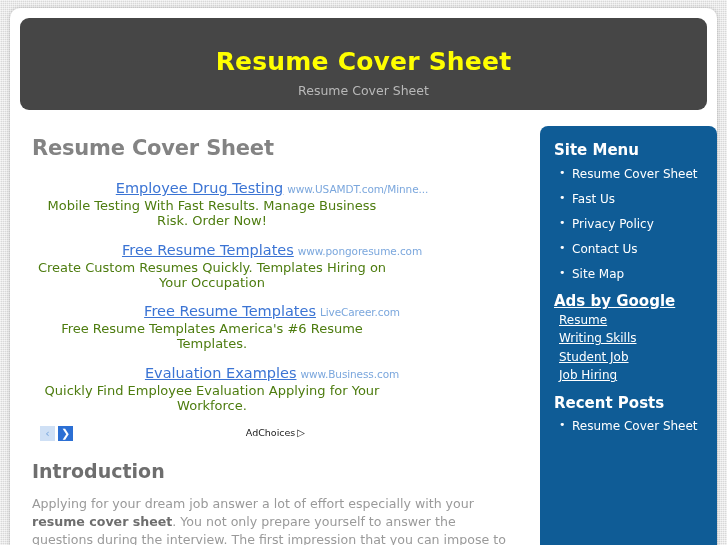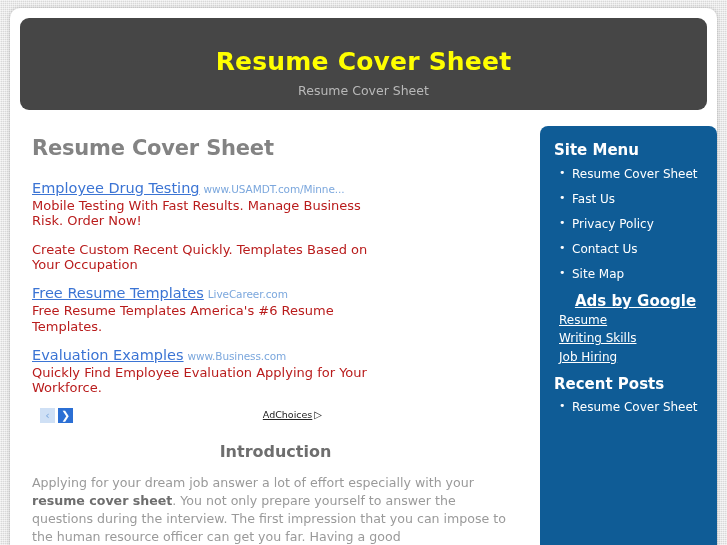--- a/index.html
+++ b/index.html
@@ -76,20 +76,21 @@
     letter-spacing: -0.2px;
   }
 
   
   .adblock {
     margin-top: 20px;
     width: 480px;
   }
   .ad-unit {
     margin-bottom: 13px;
+    text-align: center;
   }
   .ad-headline-row {
     line-height: 1.15;
     white-space: nowrap;
   }
   .ad-title {
     font-size: 14.5px;
     color: #3b74d4;
     text-decoration: underline;
     font-weight: normal;
@@ -97,21 +98,21 @@
   }
   .ad-url {
     font-size: 10.5px;
     color: #7ba7dd;
     margin-left: 4px;
     letter-spacing: -0.1px;
   }
   .ad-desc {
     margin-top: 1px;
     font-size: 13px;
-    color: #b91c1c;
+    color: #4d7c0f;
     line-height: 1.18;
     max-width: 360px;
   }
   .ad-footer {
     position: relative;
     margin-top: 6px;
     height: 20px;
     width: 290px;
   }
   .ad-nav {
@@ -134,46 +135,44 @@
   .nav-arrow.prev {
     background: #cfe0f5;
     color: #7aa7dd;
   }
   .nav-arrow.next {
     background: #2b6fd4;
     color: #ffffff;
   }
   .adchoices {
     position: absolute;
-    right: 0;
+    right: 17px;
     top: 1px;
     font-size: 9.5px;
     color: #222;
     white-space: nowrap;
     cursor: pointer;
-    text-decoration: underline;
   }
   .adchoices-icon {
     display: inline-block;
     margin-left: 2px;
     font-size: 10px;
     line-height: 1;
   }
 
   
   .article {
     margin-top: 14px;
     width: 487px;
   }
   .article-heading {
     margin: 0 0 13px 0;
-    font-size: 16px;
+    font-size: 19px;
     font-weight: bold;
     color: #6e6e6e;
-    text-align: center;
   }
   .article-body {
     margin: 0;
     font-size: 12.6px;
     line-height: 1.42;
     color: #9a9a9a;
   }
   .article-body b { color: #6e6e6e; }
 
   
@@ -192,21 +191,20 @@
   .sb-heading {
     margin: 0 0 8px 0;
     font-size: 15px;
     font-weight: bold;
     color: #ffffff;
   }
   .sb-heading.ads {
     text-decoration: underline;
     margin-top: 10px;
     margin-bottom: 2px;
-    text-align: center;
   }
   .sb-heading.recent {
     margin-top: 10px;
     margin-bottom: 7px;
   }
   .sb-list {
     list-style: none;
     margin: 0;
     padding: 0;
   }
@@ -261,21 +259,24 @@
     <div class="adblock">
 
       <div class="ad-unit">
         <div class="ad-headline-row">
           <span class="ad-title">Employee Drug Testing</span><span class="ad-url">www.USAMDT.com/Minne...</span>
         </div>
         <div class="ad-desc">Mobile Testing With Fast Results. Manage Business Risk. Order Now!</div>
       </div>
 
       <div class="ad-unit">
-        <div class="ad-desc">Create Custom Recent Quickly. Templates Based on Your Occupation</div>
+        <div class="ad-headline-row">
+          <span class="ad-title">Free Resume Templates</span><span class="ad-url">www.pongoresume.com</span>
+        </div>
+        <div class="ad-desc">Create Custom Resumes Quickly. Templates Hiring on Your Occupation</div>
       </div>
 
       <div class="ad-unit">
         <div class="ad-headline-row">
           <span class="ad-title">Free Resume Templates</span><span class="ad-url">LiveCareer.com</span>
         </div>
         <div class="ad-desc">Free Resume Templates America's #6 Resume Templates.</div>
       </div>
 
       <div class="ad-unit">
@@ -310,20 +311,21 @@
       <li>Fast Us</li>
       <li>Privacy Policy</li>
       <li>Contact Us</li>
       <li>Site Map</li>
     </ul>
 
     <h3 class="sb-heading ads">Ads by Google</h3>
     <ul class="sb-adlinks">
       <li><span>Resume</span></li>
       <li><span>Writing Skills</span></li>
+      <li><span>Student Job</span></li>
       <li><span>Job Hiring</span></li>
     </ul>
 
     <h3 class="sb-heading recent">Recent Posts</h3>
     <ul class="sb-list">
       <li>Resume Cover Sheet</li>
     </ul>
 
   </div>
 

